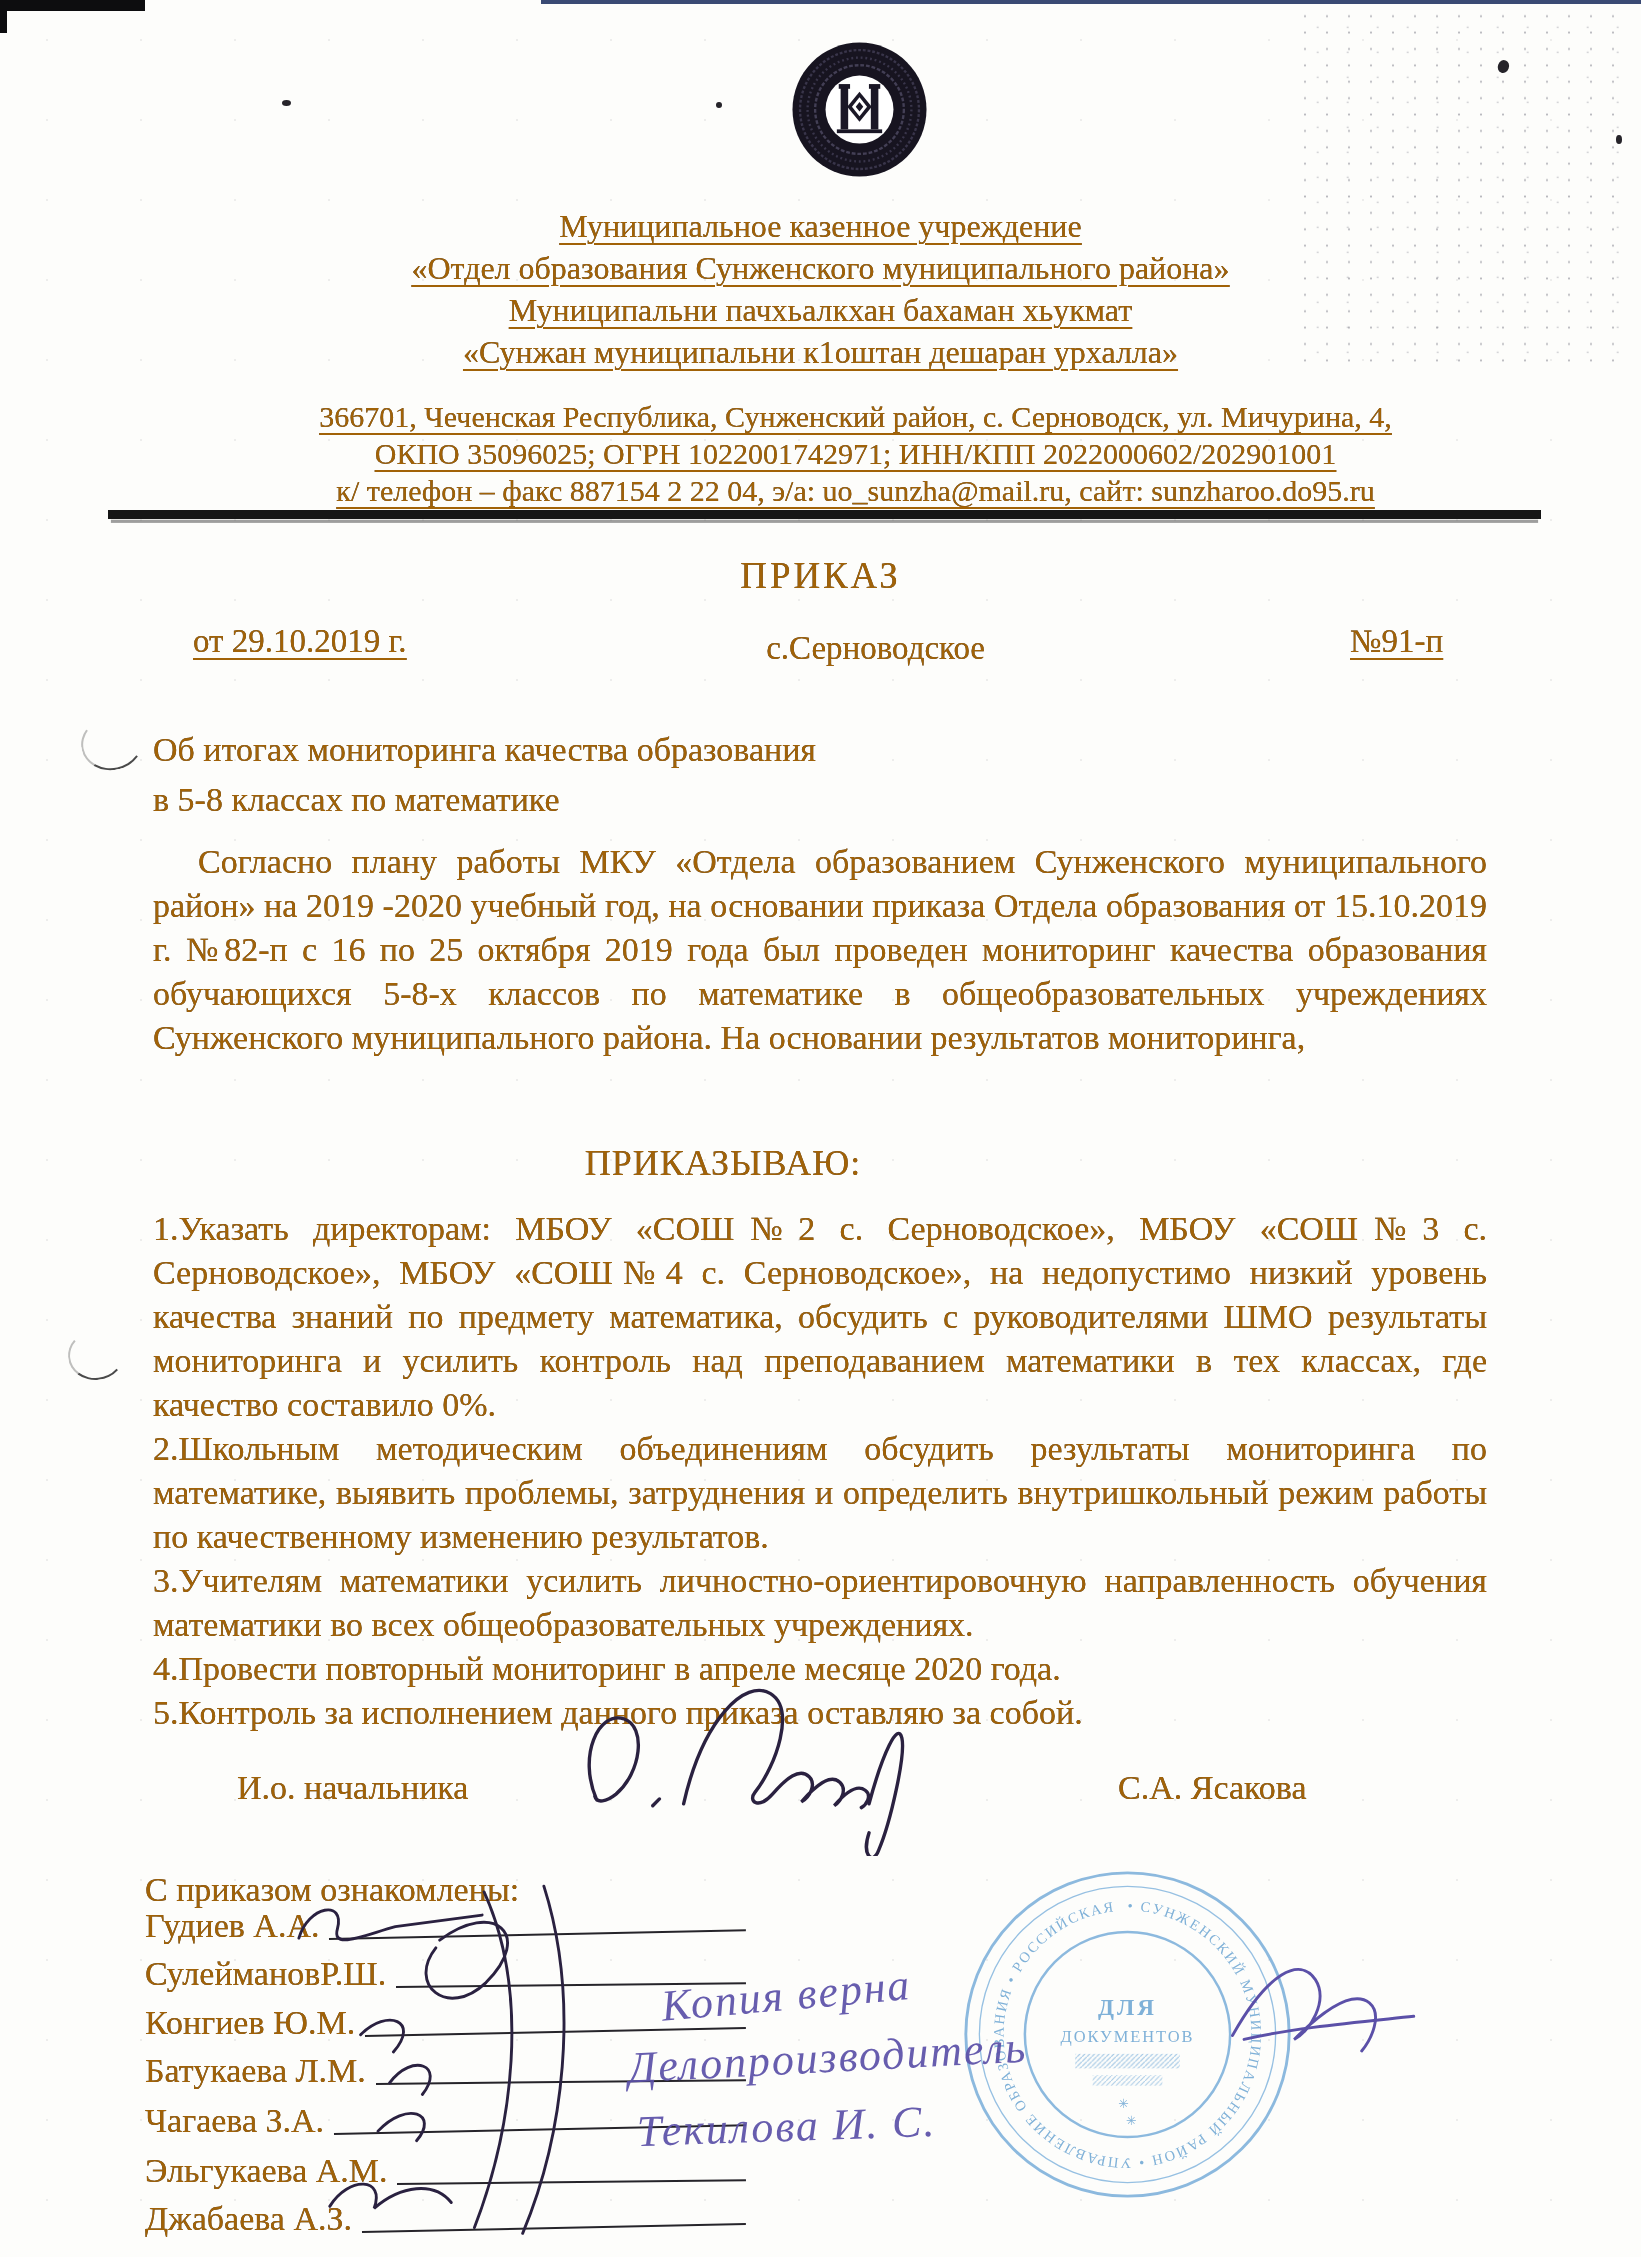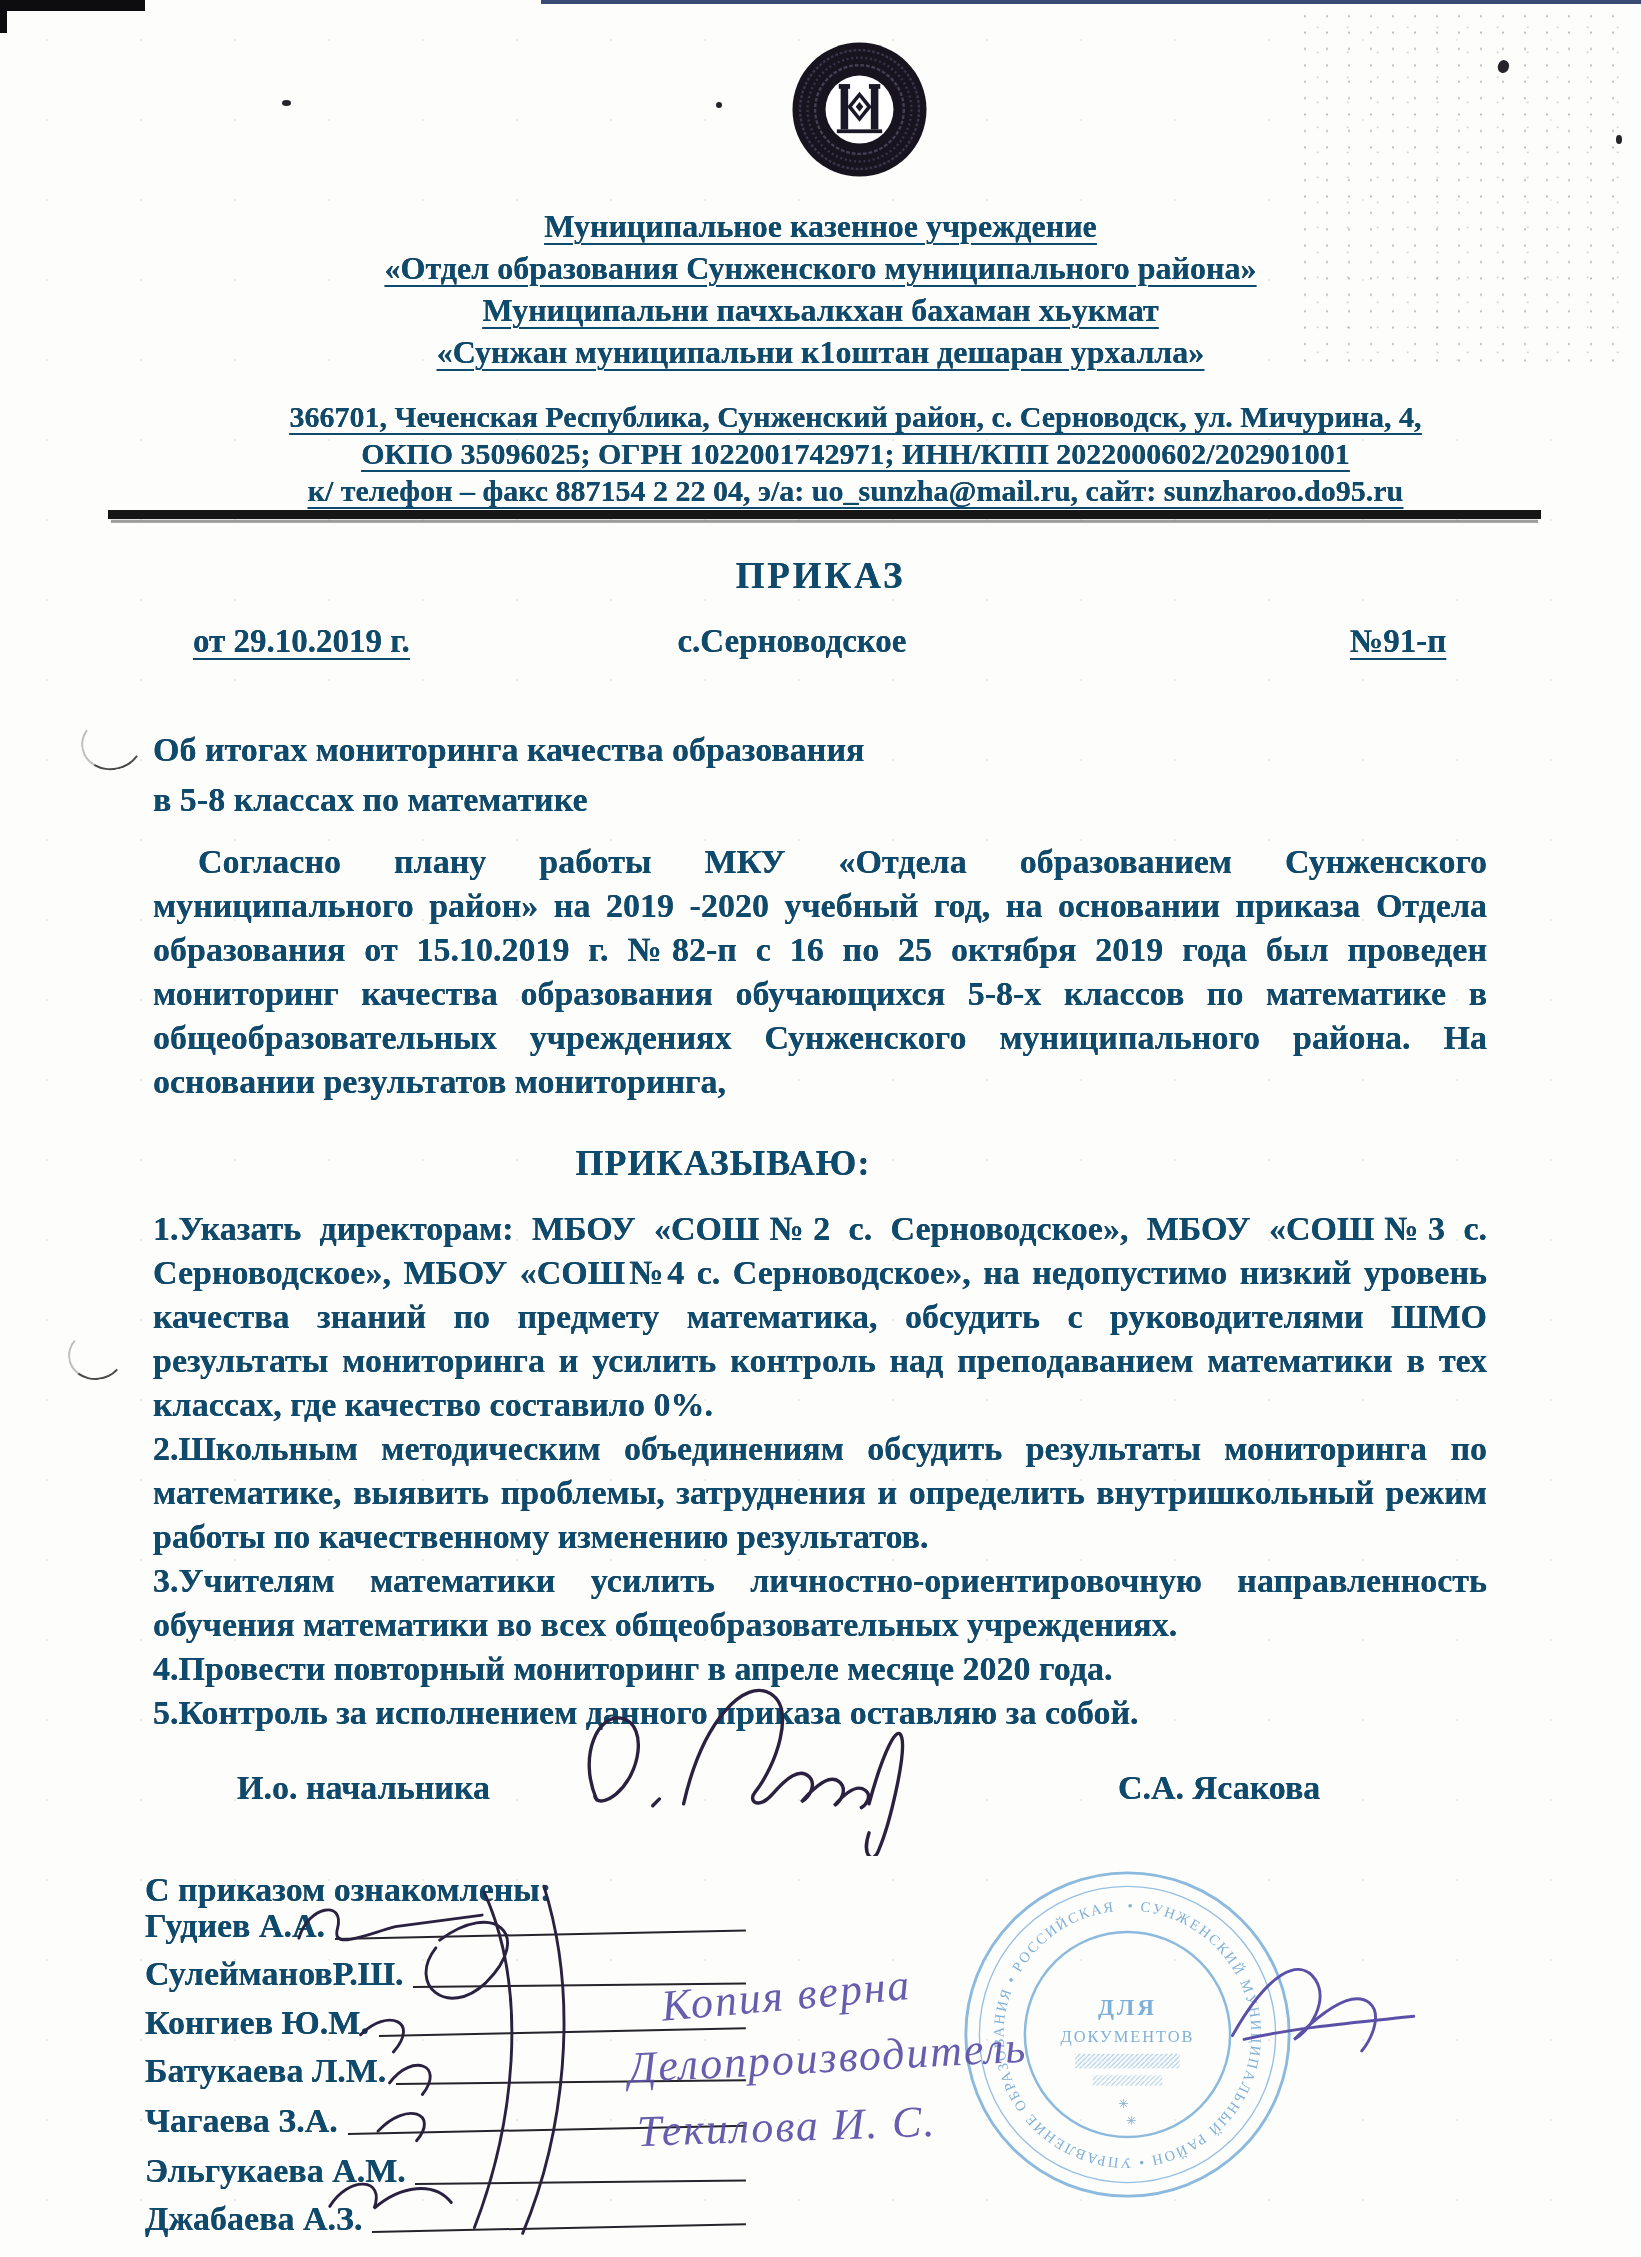--- a/index.html
+++ b/index.html
@@ -1,28 +1,28 @@
 <!DOCTYPE html>
 <html><head>
 <meta charset="utf-8">
 <style>
   html,body{margin:0;padding:0;}
   body{width:1641px;height:2257px;font-family:"Liberation Serif","DejaVu Serif",serif;}
   .page{position:relative;width:1641px;height:2257px;background:#fdfdfb;overflow:hidden;color:#211f24;}
   .abs{position:absolute;}
-  .ink{color:#0c4a6e;text-shadow:0 0 0.6px rgba(30,28,35,.85);font-weight:bold;}
+  .ink{color:#a16207;text-shadow:0 0 0.6px rgba(30,28,35,.85);}
   .u{text-decoration:underline;text-decoration-thickness:2.4px;text-underline-offset:5.8px;}
   
   .org-header{top:205px;left:0;width:1641px;text-align:center;font-size:32px;line-height:42px;}
   .contacts{top:398px;left:0;width:1641px;text-align:center;font-size:30px;line-height:37px;padding-left:35px;}
   .rule{top:510px;left:108px;width:1433px;height:8.7px;background:#161616;box-shadow:0 6.8px 0 -2.9px rgba(95,95,95,.6);}
   .doc-title{top:554px;left:0;width:1641px;text-align:center;font-size:37px;letter-spacing:2.9px;line-height:44px;}
   .meta-row{top:623px;left:0;width:1641px;height:48px;font-size:33px;}
   .meta-date{left:193px;top:0;}
-  .meta-place{left:599px;top:0;width:386px;text-align:center;}
+  .meta-place{left:599px;top:7px;width:386px;text-align:right;}
   .meta-number{left:1350px;top:0;}
   .subject{top:716px;left:153px;width:1062px;font-size:34px;line-height:50px;margin-top:9px;}
   .body-par{top:840px;left:153px;width:1334px;font-size:34px;line-height:44px;text-align:justify;text-indent:45px;}
   .order-heading{top:1141px;left:0;width:1446px;text-align:center;font-size:36px;letter-spacing:1px;line-height:44px;}
   .order-items{top:1207px;left:153px;width:1334px;font-size:34px;line-height:44px;text-align:justify;}
   .order-items p{margin:0;}
   .sig-row{top:1769px;left:0;width:1641px;height:48px;font-size:34px;}
   .sig-title{left:237px;top:0;}
   .sig-name{left:1118px;top:0;}
   .ack-heading{top:1869px;left:145px;font-size:34px;line-height:42px;}

